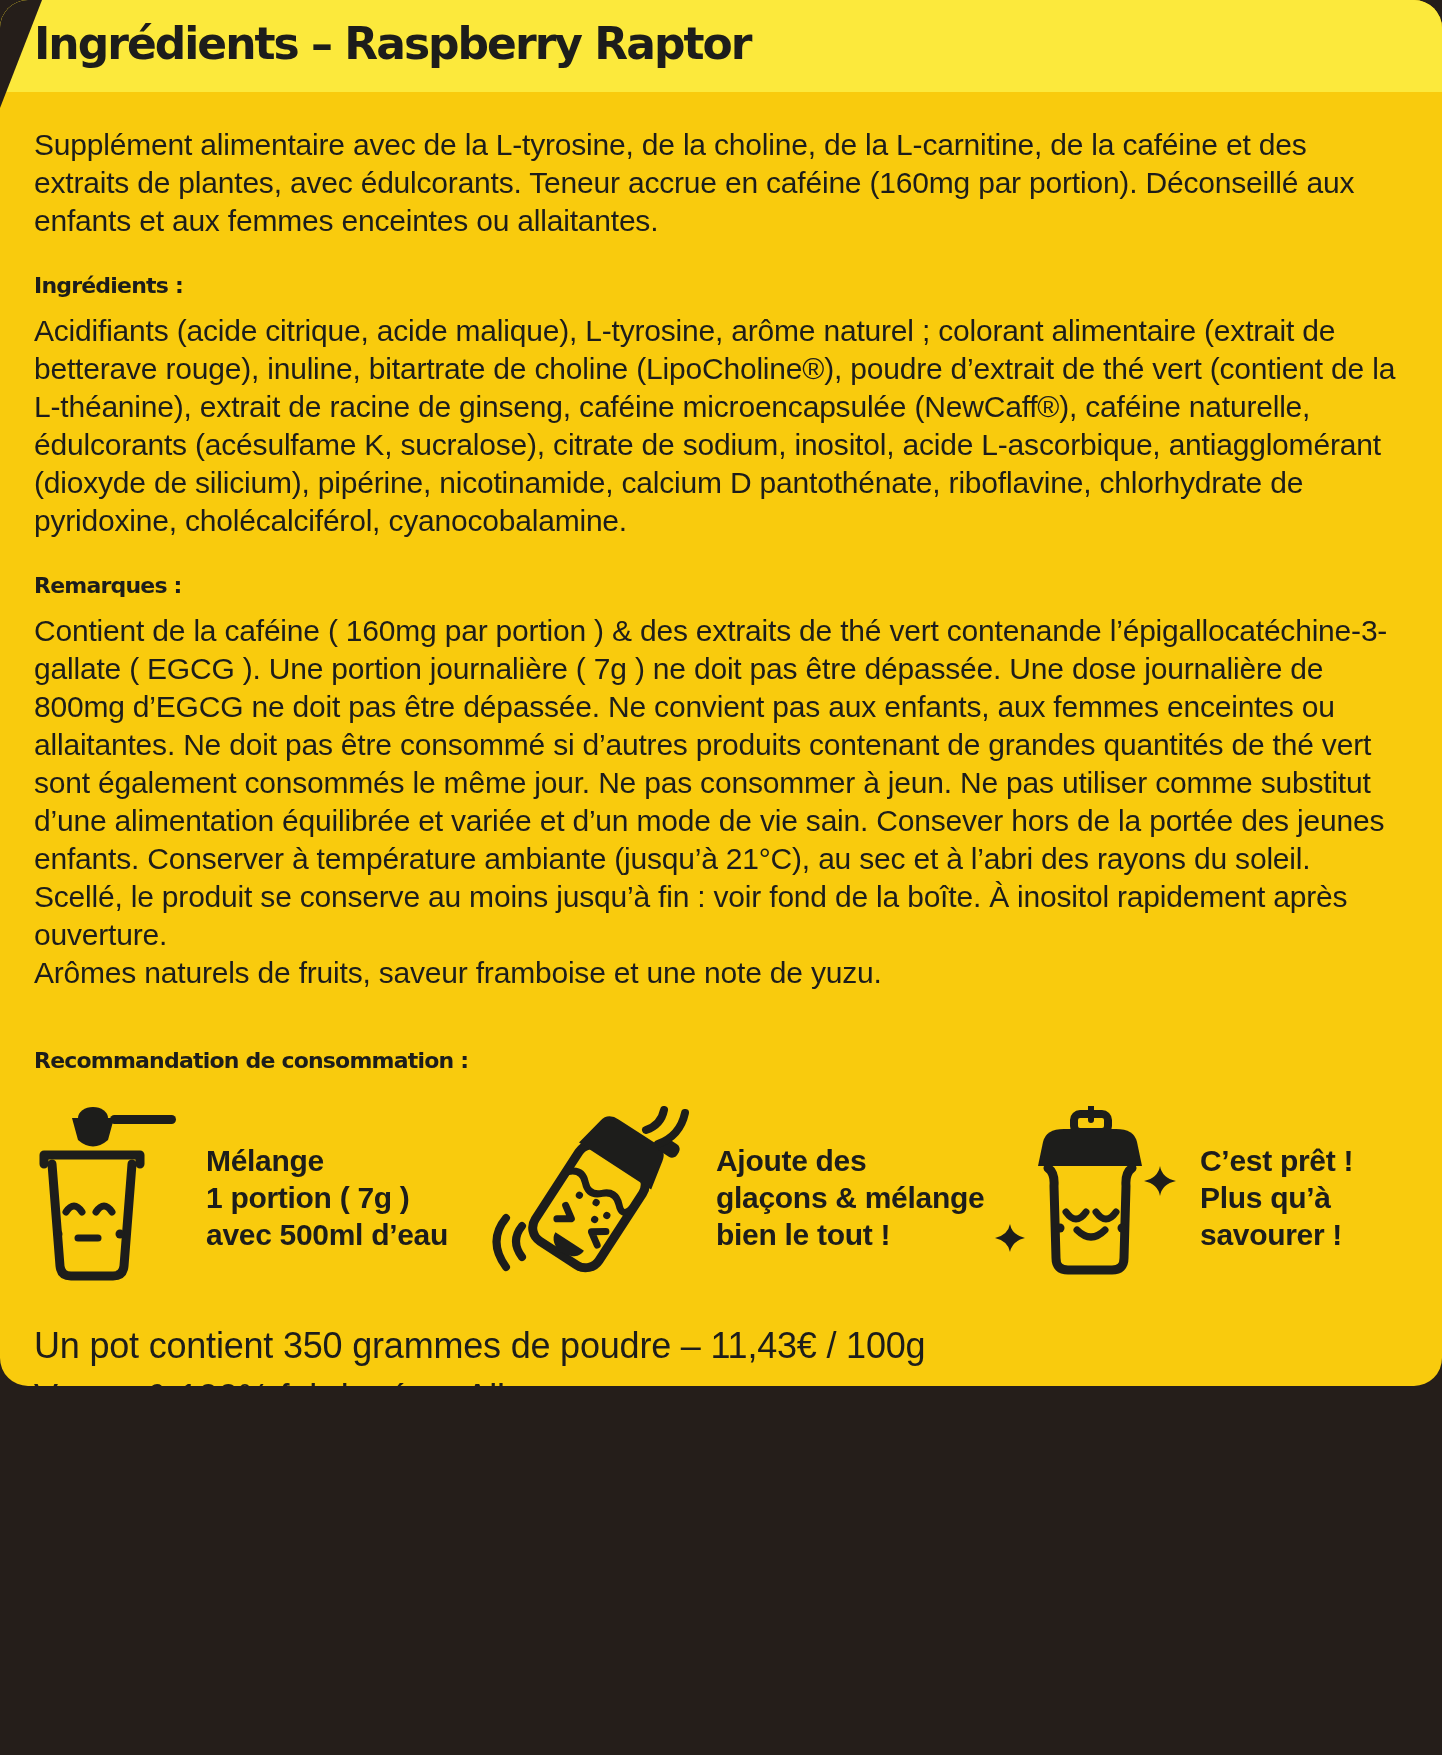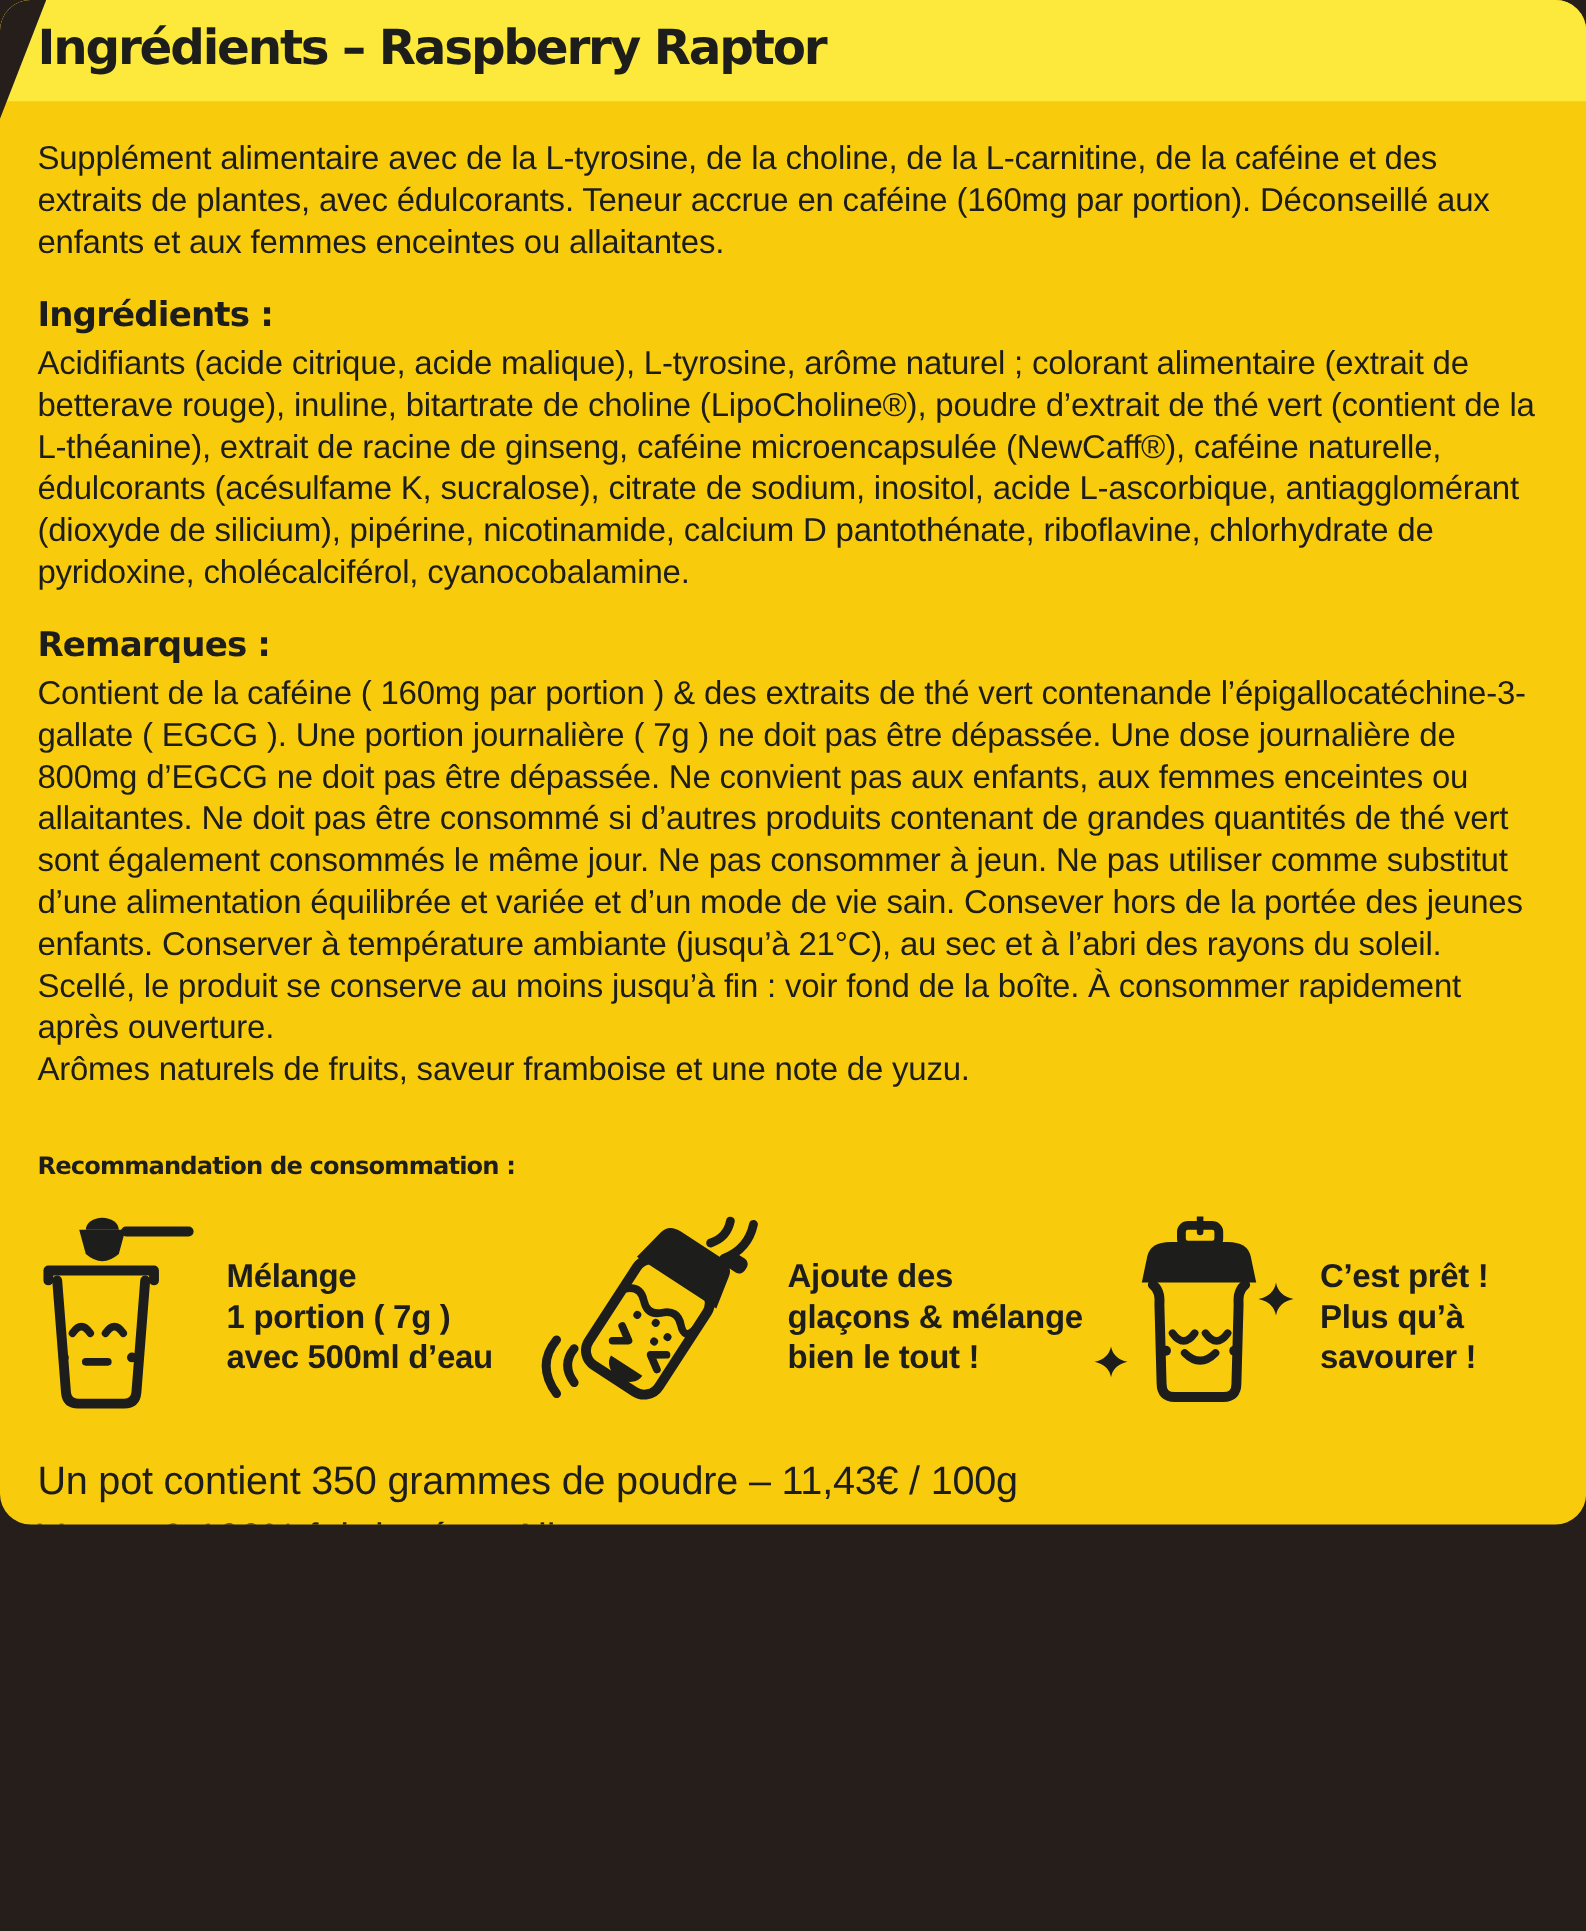--- a/index.html
+++ b/index.html
@@ -26,21 +26,21 @@
     background:var(--page-bg,#251E1A);
     clip-path:polygon(0 0,100% 0,0 100%);
   }
   .content{
     padding:34px 34px 0;color:var(--text,#1D1D1B);
     font-size:30px;line-height:38px;letter-spacing:-0.2px;
   }
   p{margin:0;}
   h3.sec{
     font-family:"DejaVu Sans",sans-serif;color:var(--text,#1D1D1B);
-    font-size:31px;line-height:42px;margin:25px 0 5px;letter-spacing:-0.8px;
+    font-size:22px;line-height:42px;margin:25px 0 5px;letter-spacing:-0.8px;
   }
   h3.big{font-size:22px;margin-top:46px;line-height:46px;}
   .steps{display:flex;align-items:center;margin-top:22px;}
   .step{display:flex;align-items:center;gap:22px;}
   .step-1{width:452px;}
   .step-2{width:508px;}
   .step-3{flex:1;}
   .caption{font-weight:bold;font-size:30px;line-height:37px;letter-spacing:-0.3px;}
   .footer{margin-top:32px;font-size:36px;line-height:52px;}
   svg{display:block;}
@@ -58,21 +58,21 @@
 
   <div class="content">
 
     <p>Supplément alimentaire avec de la L-tyrosine, de la choline, de la L-carnitine, de la caféine et des extraits de plantes, avec édulcorants. Teneur accrue en caféine (160mg par portion). Déconseillé aux enfants et aux femmes enceintes ou allaitantes.</p>
 
     <h3 class="sec">Ingrédients :</h3>
     <p>Acidifiants (acide citrique, acide malique), L-tyrosine, arôme naturel ; colorant alimentaire (extrait de betterave rouge), inuline, bitartrate de choline (LipoCholine®), poudre d’extrait de thé vert (contient de la L-théanine), extrait de racine de ginseng, caféine microencapsulée (NewCaff®), caféine naturelle, édulcorants (acésulfame K, sucralose), citrate de sodium, inositol, acide L-ascorbique, antiagglomérant (dioxyde de silicium), pipérine, nicotinamide, calcium D pantothénate, riboflavine, chlorhydrate de pyridoxine, cholécalciférol, cyanocobalamine.</p>
 
     <h3 class="sec">Remarques :</h3>
     <p>Contient de la caféine ( 160mg par portion ) &amp; des extraits de thé vert contenande l’épigallocatéchine-3-gallate ( EGCG ). Une portion journalière ( 7g ) ne doit pas être dépassée. Une dose journalière de 800mg d’EGCG ne doit pas être dépassée. Ne convient pas aux enfants, aux femmes enceintes ou allaitantes. Ne doit pas être consommé si d’autres produits contenant de grandes quantités de thé vert sont également consommés le même jour. Ne pas consommer à jeun. Ne pas utiliser comme substitut d’une alimentation équilibrée et variée et d’un mode de vie sain. Consever hors de la portée des jeunes enfants. Conserver à température ambiante (jusqu’à 21°C), au sec et à l’abri des rayons du soleil.</p>
-    <p>Scellé, le produit se conserve au moins jusqu’à fin : voir fond de la boîte. À consommer rapidement après ouverture.</p>
+    <p>Scellé, le produit se conserve au moins jusqu’à fin : voir fond de la boîte. À inositol rapidement après ouverture.</p>
 
     <p>Arômes naturels de fruits, saveur framboise et une note de yuzu.</p>
 
     <h3 class="sec big">Recommandation de consommation :</h3>
 
     <div class="steps">
 
       <div class="step step-1">
         <span>
           <svg width="150" height="182" viewBox="0 0 150 182">

